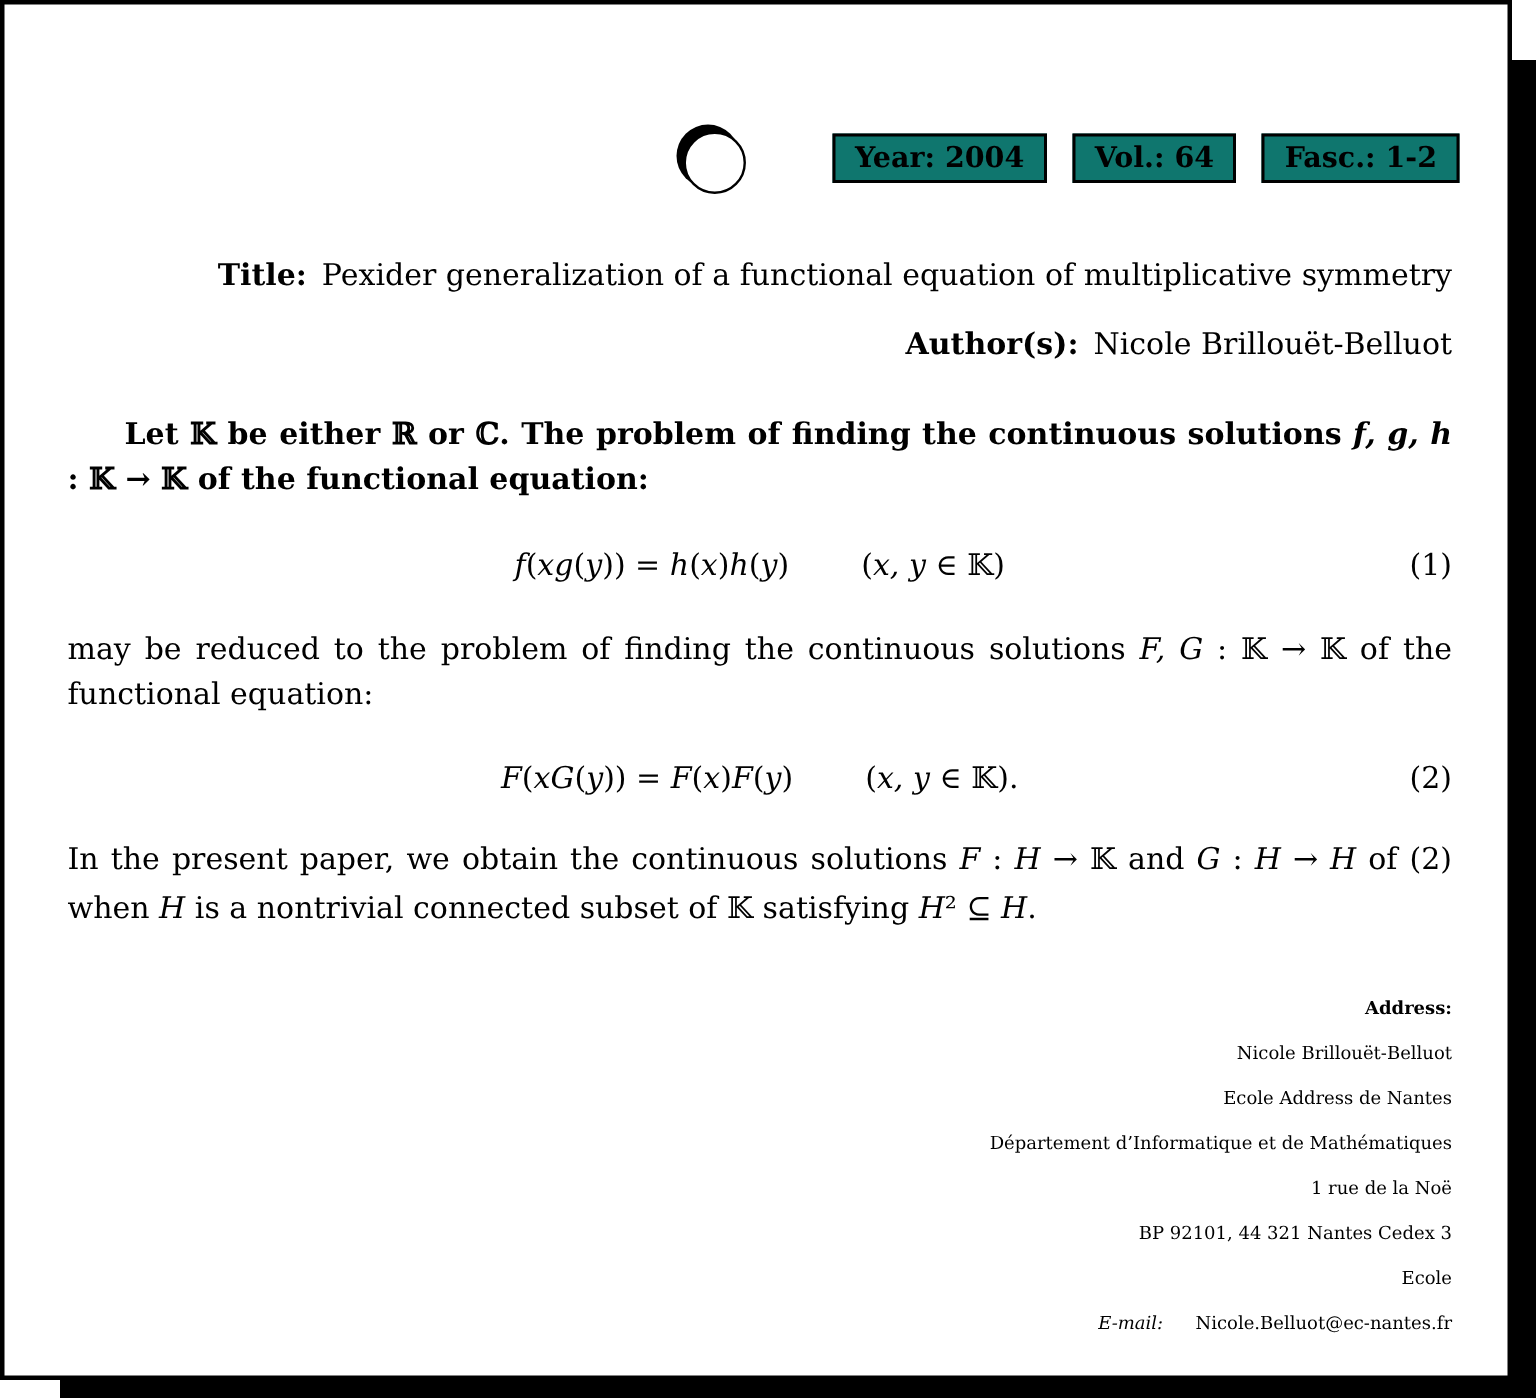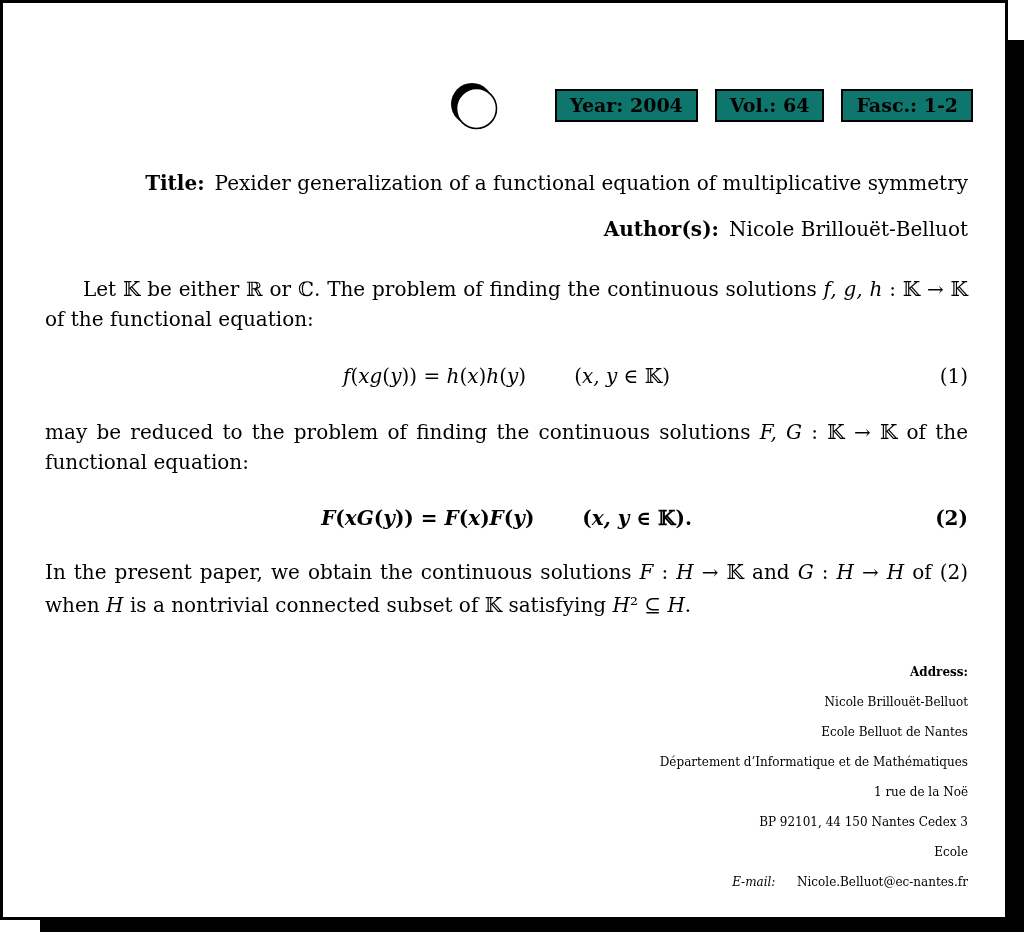--- a/index.html
+++ b/index.html
@@ -26,26 +26,26 @@
   .block { position:absolute; left:42px; width:923px; }
   p { margin:0;text-align:right; }
   .meta-line { font-size:20px; line-height:27px; }
   .lbl { font-weight:bold; margin-right:10px; }
 
   .pos-title  { top:167px; }
   .pos-author { top:213px; }
   .pos-para1  { top:271px; }
   .pos-eq1    { top:356px; }
   .pos-para2  { top:414px; }
-  .pos-eq2    { top:498px;font-weight:bold; }
+  .pos-eq2    { top:498px; }
   .pos-para3  { top:553px; }
   .pos-address{ top:654px; }
 
   .para { font-size:20px; line-height:30px; text-align:justify; }
-  .indent { text-indent:38px; }
+  .indent { text-indent:38px;font-weight:bold; }
   .loose { line-height:33px; }
 
   .equation { font-size:20px; line-height:34px; text-align:center; }
   .eq-num { position:absolute; right:0; top:0; }
 
   .address p { font-size:12px; line-height:30px; }
   .addr-label { font-weight:bold; }
 
   .it { font-style:italic; }
   .quad { margin-left:2.4em; }
@@ -87,24 +87,24 @@
   <div class="block equation pos-eq2">
     <span class="eq-body"><span class="it">F</span><span>(</span><span class="it">xG</span><span>(</span><span class="it">y</span><span>)) = </span><span class="it">F</span><span>(</span><span class="it">x</span><span>)</span><span class="it">F</span><span>(</span><span class="it">y</span><span>)</span><span class="quad">(</span><span class="it">x, y</span><span> ∈ 𝕂).</span></span>
     <span class="eq-num">(2)</span>
   </div>
 
   <p class="block para loose pos-para3"><span>In the present paper, we obtain the continuous solutions </span><span class="it">F</span><span> : </span><span class="it">H</span><span> → 𝕂 and </span><span class="it">G</span><span> : </span><span class="it">H</span><span> → </span><span class="it">H</span><span> of (2) when </span><span class="it">H</span><span> is a nontrivial connected subset of 𝕂 satisfying </span><span class="it">H</span><span>² ⊆ </span><span class="it">H</span><span>.</span></p>
 
   <div class="block address pos-address">
     <p class="addr-label">Address:</p>
     <p><span>Nicole Brillouët-Belluot</span></p>
-    <p><span>Ecole Belluot de Nantes</span></p>
+    <p><span>Ecole Address de Nantes</span></p>
     <p><span>Département d’Informatique et de Mathématiques</span></p>
     <p><span>1 rue de la Noë</span></p>
-    <p><span>BP 92101, 44 150 Nantes Cedex 3</span></p>
+    <p><span>BP 92101, 44 321 Nantes Cedex 3</span></p>
     <p><span>Ecole</span></p>
     <p><span class="it">E-mail:</span><span class="gap1">Nicole.Belluot@ec-nantes.fr</span></p>
   </div>
 
 </div>
 
 <div class="shadow-right"></div>
 <div class="shadow-bottom"></div>
 
 </body></html>

